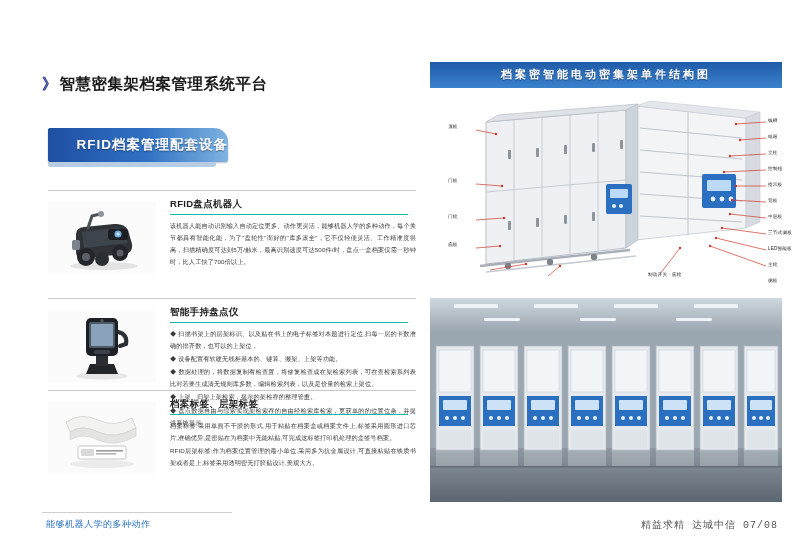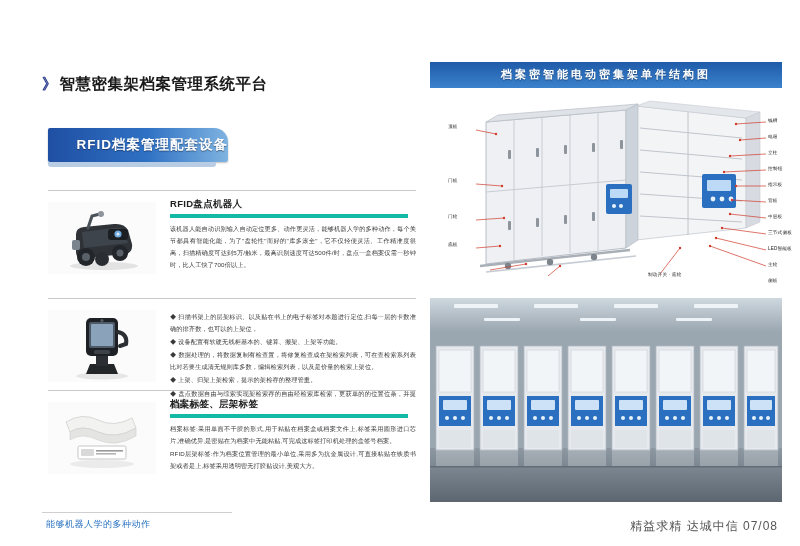--- a/index.html
+++ b/index.html
@@ -110,21 +110,21 @@
     position: absolute;
     left: 122px;
     top: 8px;
     width: 246px;
   }
   .feat-title {
     font-size: 9.5px;
     color: #222;
     font-weight: bold;
     padding-bottom: 3px;
-    border-bottom: 4px solid #14b8a6;
+    border-bottom: 1px solid #14b8a6;
     width: 238px;
     letter-spacing: 0.3px;
   }
   .feat-text {
     margin-top: 5px;
     font-size: 6.2px;
     line-height: 1.95;
     color: #3a3a3a;
     text-align: justify;
     letter-spacing: 0.1px;
@@ -196,23 +196,24 @@
     width: 352px;
     height: 204px;
     background: #6f7f8d;
     overflow: hidden;
   }
 
   .footer-right {
     position: absolute;
     right: 22px;
     top: 518px;
-    font-size: 12px;
+    font-size: 10px;
     color: #555;
     letter-spacing: 1px;
+    font-family: Liberation Mono, monospace;
   }
 
   
   .callout {
     position: absolute;
     font-size: 4.6px;
     color: #222;
     white-space: nowrap;
     letter-spacing: 0.2px;
   }
@@ -277,20 +278,21 @@
           <rect x="38" y="8" width="32" height="38" rx="5" fill="#1d2024"></rect>
           <rect x="41" y="12" width="26" height="26" rx="2" fill="#4d5a68"></rect>
           <rect x="43" y="14" width="22" height="22" rx="1" fill="#8aa3bb"></rect>
           <rect x="46" y="40" width="16" height="4" rx="1.5" fill="#3c4248"></rect>
           <circle cx="54" cy="10.5" r="1.6" fill="#555c63"></circle>
 
           <path d="M70 22 Q80 24 78 34 L72 36" stroke="#2b2f33" stroke-width="4" fill="none" stroke-linecap="round"></path>
         </svg>
       </div>
       <div class="feat-body">
+        <div class="feat-title">智能手持盘点仪</div>
         <div class="feat-text">
           <p>◆ 扫描书架上的层架标识、以及贴在书上的电子标签对本题进行定位,扫每一层的卡数准确的排齐数，也可以的上架位，</p>
           <p>◆ 设备配置有软硬无线柜基本的、键算、搬架、上架等功能。</p>
           <p>◆ 数据处理的，将数据复制有检查置，将修复检查成在架检索列表，可在查检索系列表比对若要生成清无规则库多数，编辑检索列表，以及是价量的检索上架位。</p>
           <p>◆ 上架、归架上架检索，提示的架检存的整理管重。</p>
           <p>◆ 盘点数据自由与综索实现架检索存的自由经检索库检索，更获单的的位置位条，并提供系统显示</p>
         </div>
       </div>
     </div>
 

